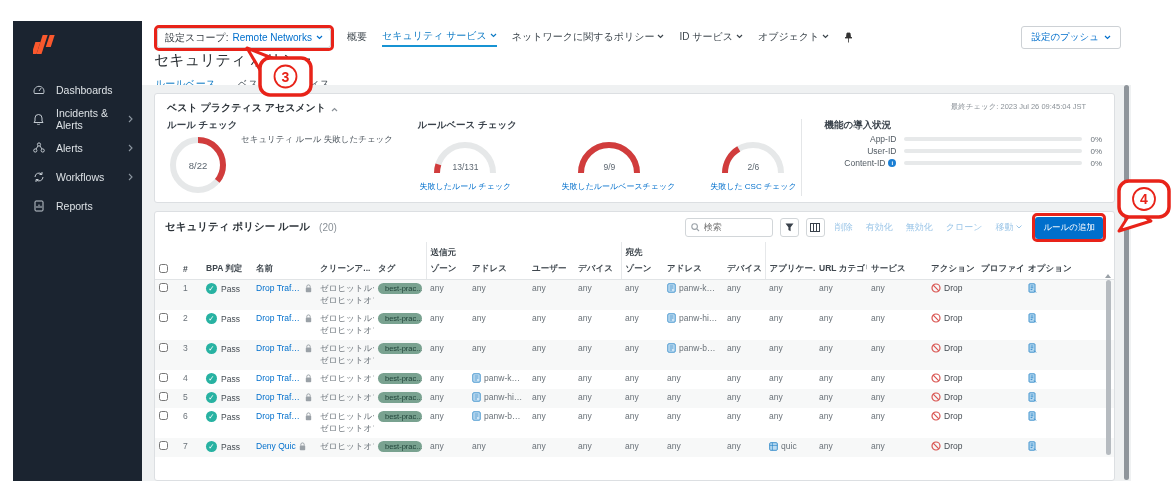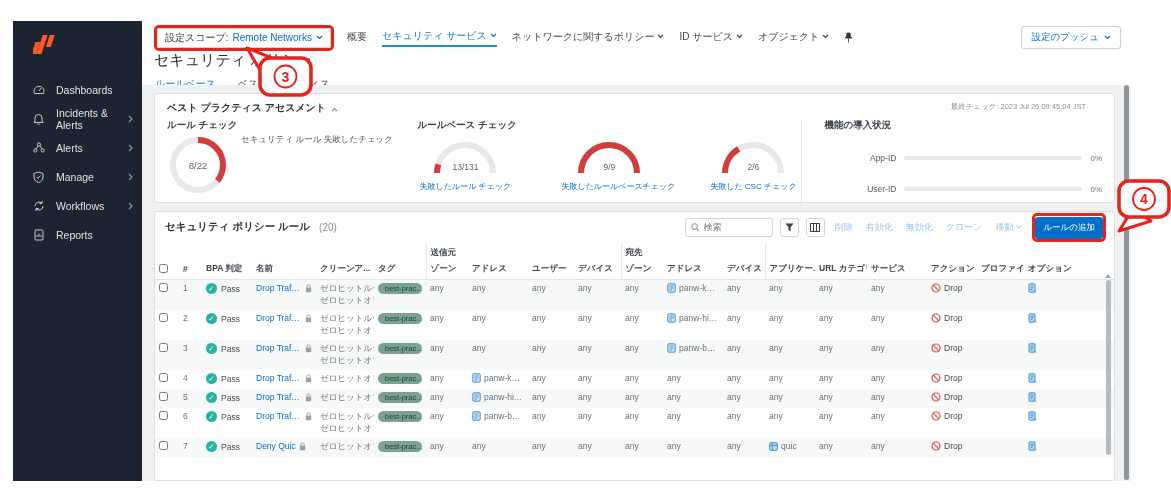--- a/index.html
+++ b/index.html
@@ -55,21 +55,21 @@
   .donut-wrap { position:relative; width:62px; height:62px; }
   .donut-val { position:absolute; inset:0; display:flex; align-items:center; justify-content:center;
     font-size:9.5px; color:#5c6670; }
   .rule-label { font-size:8.5px; color:#4c555d; }
   .col-rulebase { width:388px; }
   .semi-row { display:flex; gap:48px; margin-top:6px; }
   .semi { width:96px; text-align:center; position:relative; }
   .semi-val { position:absolute; left:0; right:0; top:24px; font-size:8.5px; color:#5c6670; }
   .semi-label { font-size:8px; color:#006fcc; margin-top:1px; cursor:pointer; white-space:nowrap; }
   .col-adopt { border-left:1px solid #e4e6e8; padding-left:22px; flex:1; }
-  .adopt-row { display:flex; align-items:center; gap:8px; margin-top:21px; }
+  .adopt-row { display:flex; align-items:center; gap:8px; margin-top:2px; }
   .adopt-label { width:72px; text-align:right; font-size:8.5px; color:#525b63;
      display:flex; justify-content:flex-end; align-items:center; gap:3px; }
   .adopt-track { width:178px; height:4px; background:#e7e9ea; border-radius:2px; }
   .adopt-pct { font-size:8px; color:#6a7279; }
   .info-dot { display:inline-flex; width:8px; height:8px; border-radius:50%; background:#1b7fd4; color:#fff;
     font-size:6px; align-items:center; justify-content:center; font-weight:bold; }
 
   
   .tablecard { margin-top:8px; height:270px; position:relative; overflow:hidden; }
   .tc-toolbar { display:flex; align-items:center; height:30px; padding:0 8px 0 10px; gap:7px; }
@@ -162,34 +162,20 @@
           <div class="side-item">
             <span style="display:inline-flex;flex:none;" class="sicon">
               <svg width="12" height="11" viewBox="0 0 12 11">
                 <circle cx="6" cy="2.5" r="1.6" fill="none" stroke="currentColor"></circle>
                 <circle cx="2.3" cy="8.5" r="1.6" fill="none" stroke="currentColor"></circle>
                 <circle cx="9.7" cy="8.5" r="1.6" fill="none" stroke="currentColor"></circle>
                 <path d="M5 4L3 7M7 4l2 3" stroke="currentColor"></path>
               </svg>
             </span>
             <span>Alerts</span>
-            <span style="display:inline-flex;flex:none;" class="schev">
-              <svg width="5" height="8" viewBox="0 0 5 8">
-                <path d="M1 1l3 3-3 3" stroke="currentColor" fill="none" stroke-width="1.1"></path>
-              </svg>
-            </span>
-          </div>
-          <div class="side-item">
-            <span style="display:inline-flex;flex:none;" class="sicon">
-              <svg width="11" height="12" viewBox="0 0 11 12">
-                <path d="M5.5 1L10 2.5V6c0 3-2 4.7-4.5 5.5C3 10.7 1 9 1 6V2.5z" fill="none" stroke="currentColor"></path>
-                <path d="M3.5 6l1.4 1.4L7.7 4.5" fill="none" stroke="currentColor"></path>
-              </svg>
-            </span>
-            <span>Manage</span>
             <span style="display:inline-flex;flex:none;" class="schev">
               <svg width="5" height="8" viewBox="0 0 5 8">
                 <path d="M1 1l3 3-3 3" stroke="currentColor" fill="none" stroke-width="1.1"></path>
               </svg>
             </span>
           </div>
           <div class="side-item">
             <span style="display:inline-flex;flex:none;" class="sicon">
               <svg width="12" height="12" viewBox="0 0 12 12">
                 <path d="M2 6a4 4 0 0 1 7-2.6M10 6a4 4 0 0 1-7 2.6" fill="none" stroke="currentColor"></path>

